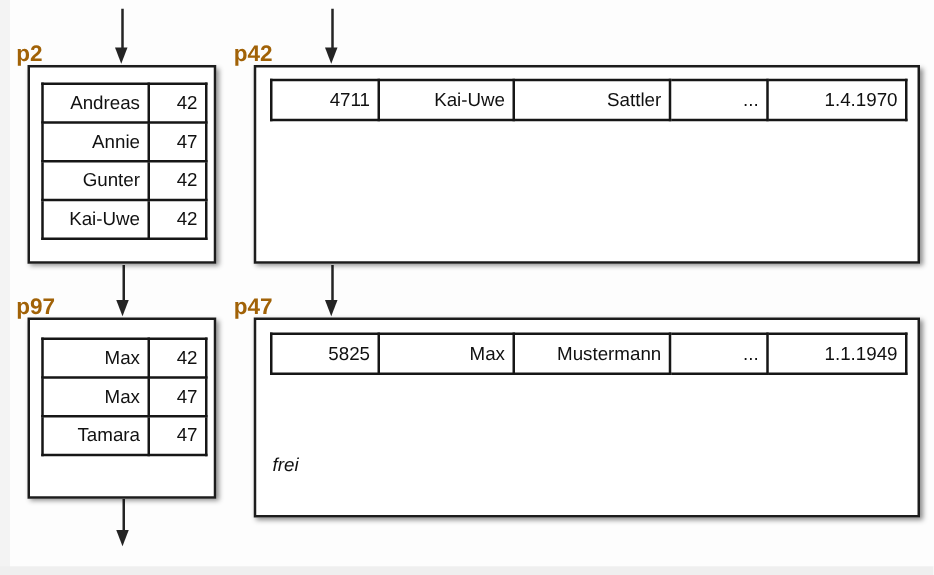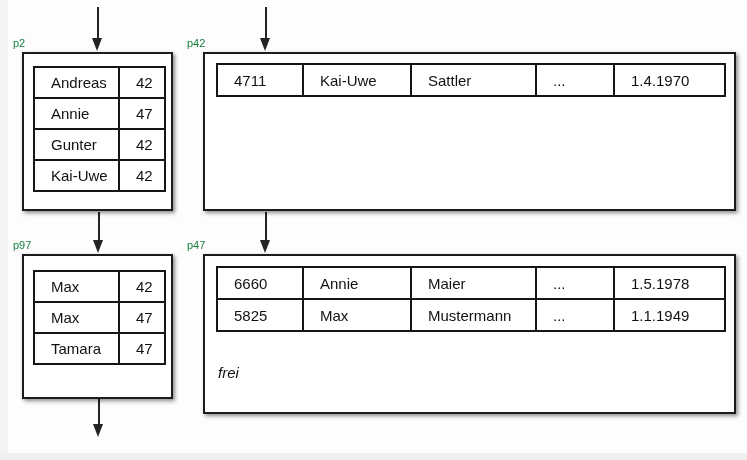--- a/index.html
+++ b/index.html
@@ -8,28 +8,28 @@
     background:#fdfdfd;font-family:"Liberation Sans",sans-serif;color:#111;
   }
   .edge-left{position:absolute;left:0;top:0;width:8px;height:460px;background:#f3f3f3;}
   .edge-bottom{position:absolute;left:0;top:453px;width:747px;height:7px;background:#efefef;}
 
   .page{
     position:absolute;background:#ffffff;border:2px solid #1c1c1c;
     box-shadow:2px 2px 4px rgba(0,0,0,0.45);
   }
   .plabel{
-    position:absolute;font-size:11px;line-height:16px;color:#15803d;
+    position:absolute;font-size:18px;line-height:16px;color:#a16207;font-weight:bold;
   }
   table.tbl{
     position:absolute;border-collapse:collapse;table-layout:fixed;
   }
   table.tbl td{
-    border:2px solid #161616;text-align:left;vertical-align:middle;
-    font-size:15px;padding:0 16px;background:#fff;overflow:hidden;white-space:nowrap;
+    border:2px solid #161616;text-align:right;vertical-align:middle;
+    font-size:15px;padding:0 6px;background:#fff;overflow:hidden;white-space:nowrap;
   }
   table.rows-i4 td{height:29px;}   
   table.rows-i3 td{height:29px;}   
   table.rows-d4 td{height:30px;}   
   table.rows-d3 td{height:30px;}   
 
   .frei{position:absolute;font-size:15px;font-style:italic;}
 
   .arrow{position:absolute;width:11px;}
   .arrow .shaft{position:absolute;left:4.5px;top:0;width:2px;height:calc(100% - 12px);background:#242424;}
@@ -144,27 +144,20 @@
   <div class="page" style="left:203px;top:254px;width:529px;height:156px">
     <table class="tbl rows-d3" style="left:11px;top:10px;width:508px">
       <colgroup>
           <col style="width:86px">
           <col style="width:108px">
           <col style="width:125px">
           <col style="width:78px">
           <col style="width:111px">
         </colgroup>
       <tbody>
-          <tr>
-        <td>6660</td>
-        <td>Annie</td>
-        <td>Maier</td>
-        <td>...</td>
-        <td>1.5.1978</td>
-      </tr>
       <tr>
         <td>5825</td>
         <td>Max</td>
         <td>Mustermann</td>
         <td>...</td>
         <td>1.1.1949</td>
       </tr>
     </tbody>
       </table>
     <div class="frei" style="left:13px;top:108px">frei</div>

